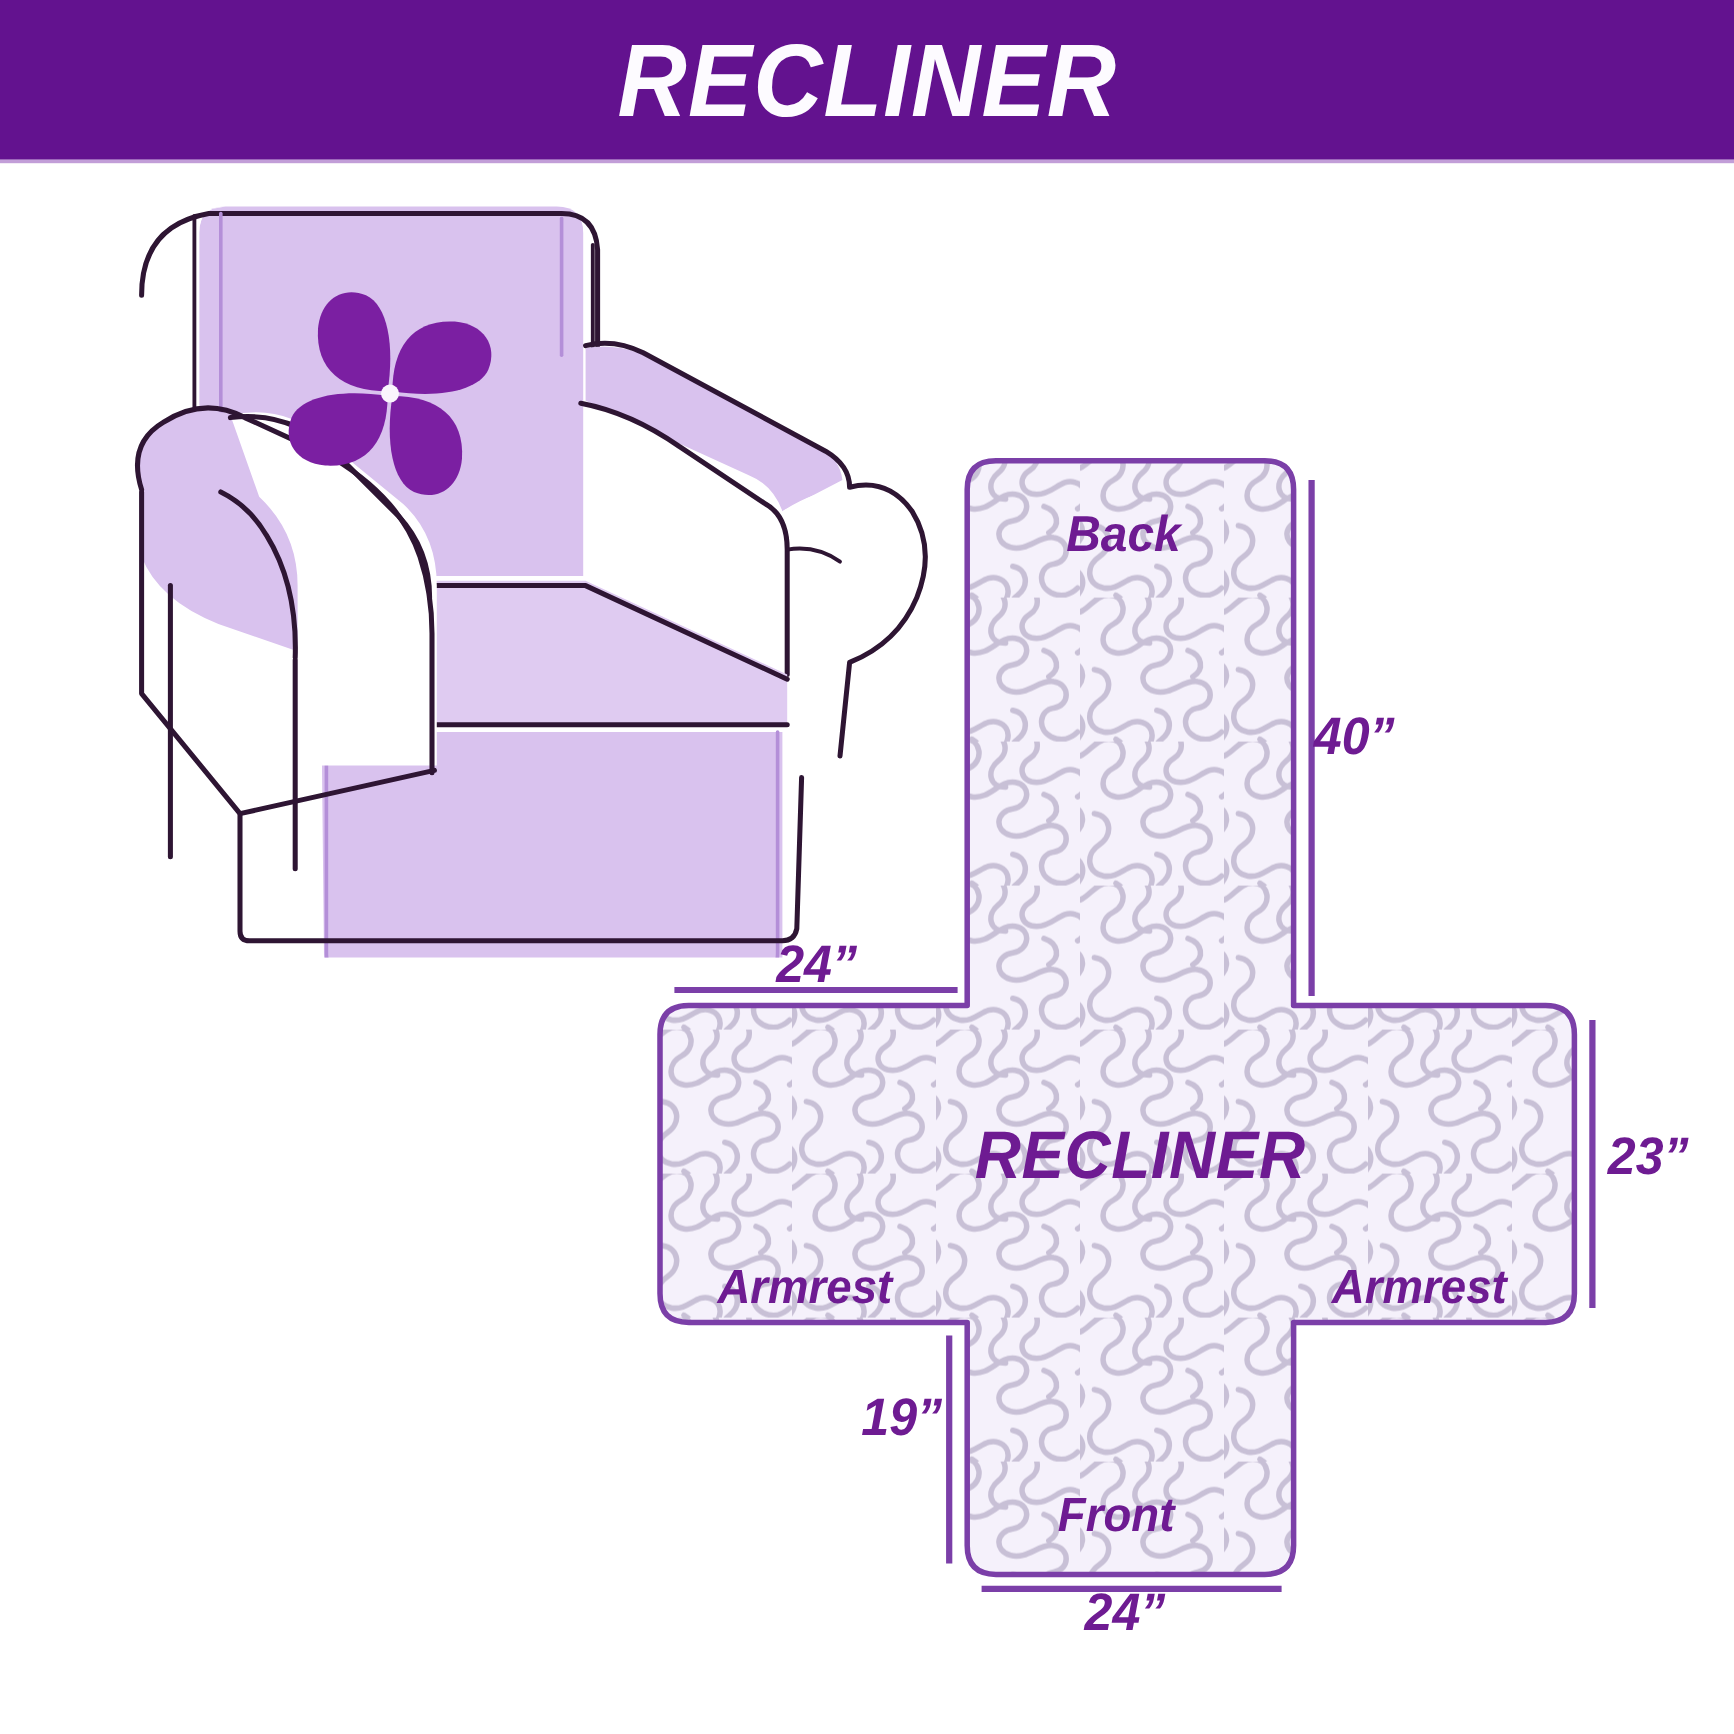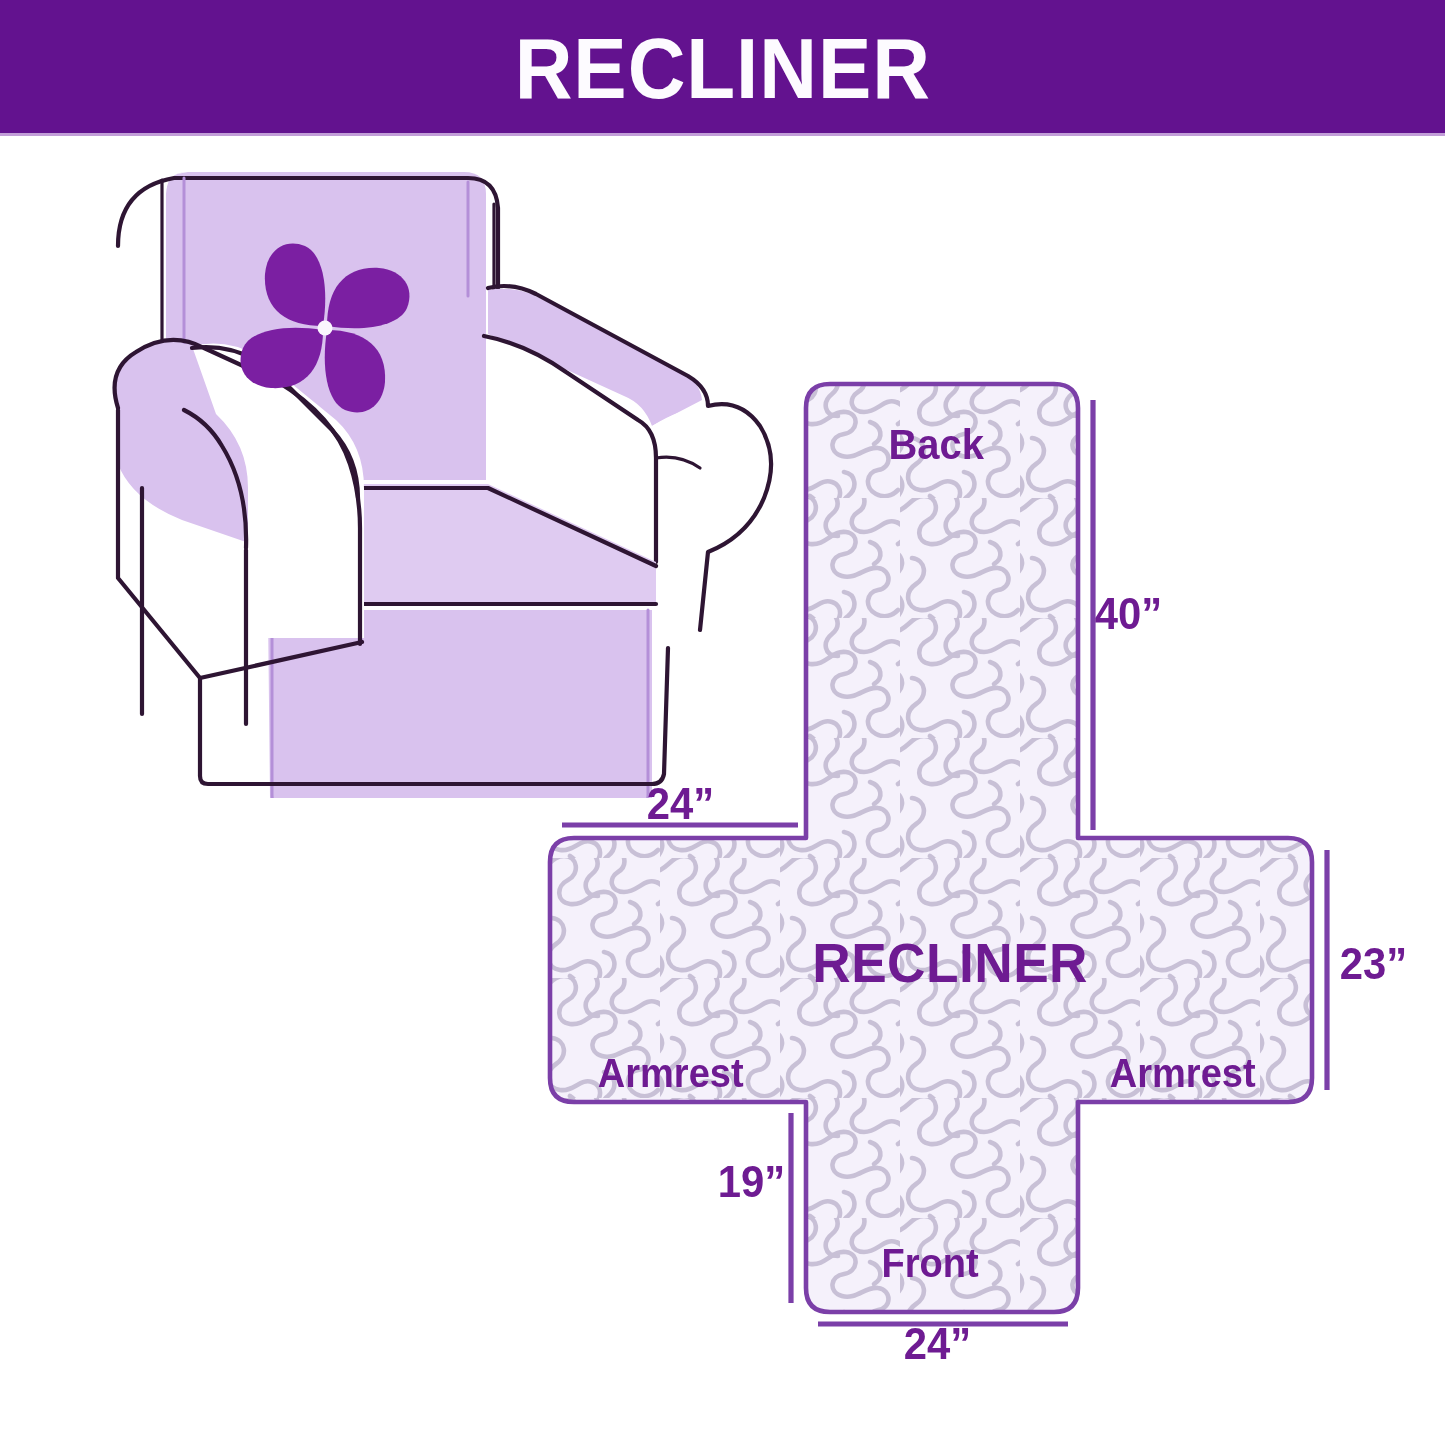--- a/index.html
+++ b/index.html
@@ -10,20 +10,21 @@
     background: #ffffff;
     font-family: "Liberation Sans", sans-serif;
     overflow: hidden;
   }
 
   #page {
     position: relative;
     width: 1445px;
     height: 1445px;
     background: #ffffff;
+    font-style: italic;
   }
 
   
   #header-band {
     position: absolute;
     left: 0; top: 0;
     width: 1445px; height: 133px;
     background: #63128F;
     display: flex;
     align-items: center;

